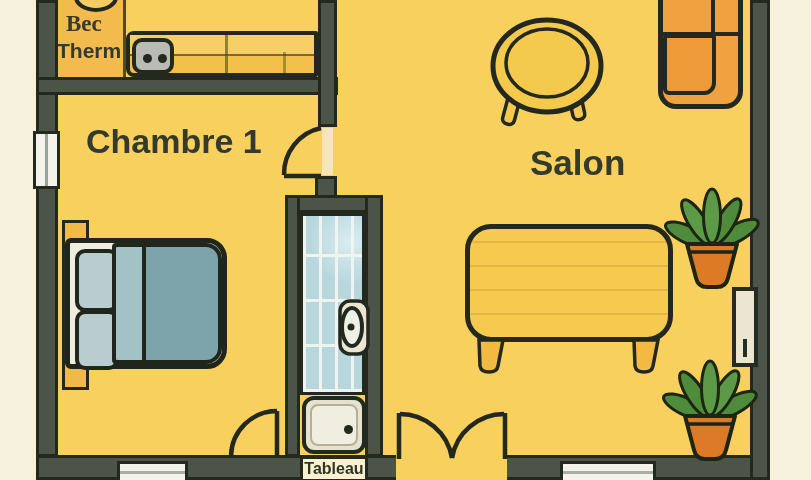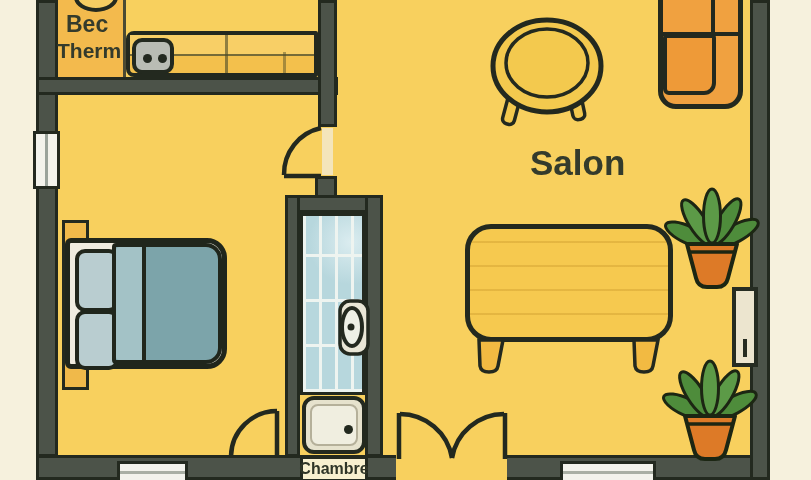--- a/index.html
+++ b/index.html
@@ -65,21 +65,21 @@
   .sofa{left:465px;top:224px;width:208px;height:118px;background:#f6c94f;border:5px solid #23291f;border-radius:26px;z-index:3;
     background-image:repeating-linear-gradient(0deg,transparent 0 22px,rgba(196,146,38,.35) 22px 24px);}
   .sectional{left:658px;top:-25px;width:85px;height:134px;background:#f0a140;border:5px solid #23291f;border-radius:10px 10px 18px 18px;z-index:3;}
   .sectional .hline{position:absolute;left:0;right:0;top:52px;height:4px;background:#23291f;}
   .sectional .vline{position:absolute;left:48px;top:0;width:4px;height:108px;background:#23291f;}
   .sectional .cushion{position:absolute;left:0;top:54px;width:45px;height:53px;background:#ee9a38;border:4px solid #23291f;border-radius:4px 4px 12px 6px;}
   .panel{left:732px;top:287px;width:26px;height:80px;background:#ece5cf;border:4px solid #262c22;z-index:5;}
   .panel .handle{position:absolute;left:7px;bottom:6px;width:4px;height:18px;background:#262c22;}
   
   .lbl{z-index:7;font-weight:600;white-space:nowrap;}
-  .lbl-bec{left:66px;top:11px;font-size:23px;}
+  .lbl-bec{left:66px;top:11px;font-size:23px;font-family:Liberation Serif, serif;}
   .lbl-therm{left:57px;top:39px;font-size:21px;}
   .lbl-chambre{left:86px;top:122px;font-size:34px;}
   .lbl-salon{left:494px;top:143px;font-size:35px;margin-left:36px;}
   
   .overlay{left:0;top:0;width:811px;height:480px;z-index:6;pointer-events:none;}
 </style>
 </head>
 <body>
 
 <div class="scene">
@@ -132,21 +132,21 @@
   <div class="abs window window-b window-b2">
     <div class="sill"></div>
   </div>
 
   <div class="abs tiles"></div>
   <div class="abs sink">
     <div class="inner"></div>
     <div class="drain"></div>
   </div>
   <div class="abs tableau">
-    <span>Chambre</span>
+    <span>Tableau</span>
   </div>
   <div class="abs panel">
     <div class="handle"></div>
   </div>
 
   <svg class="abs overlay" viewBox="0 0 811 480">
 
     <ellipse cx="96" cy="-3" rx="20" ry="13" fill="#f6cd62" stroke="#23291f" stroke-width="4"></ellipse>
 
     <g>
@@ -204,15 +204,16 @@
         <ellipse cx="0" cy="-28" rx="8.5" ry="26" transform="rotate(30)" fill="#5c9a47"></ellipse>
         <ellipse cx="0" cy="-30" rx="8.5" ry="27" fill="#5c9a47"></ellipse>
       </g>
       <path d="M-25,-2 h50 l-9,34 q-2,9 -11,9 h-10 q-9,0 -11,-9 z" fill="#dd7a27" stroke="#1c2613" stroke-width="4" stroke-linejoin="round"></path>
       <path d="M-23,6 h46" stroke="#1c2613" stroke-width="3.5"></path>
     </g>
   </svg>
 
   <div class="abs lbl lbl-bec">Bec</div>
   <div class="abs lbl lbl-therm">Therm</div>
+  <div class="abs lbl lbl-chambre">Chambre 1</div>
   <div class="abs lbl lbl-salon">Salon</div>
 
 </div>
 
 </body></html>

